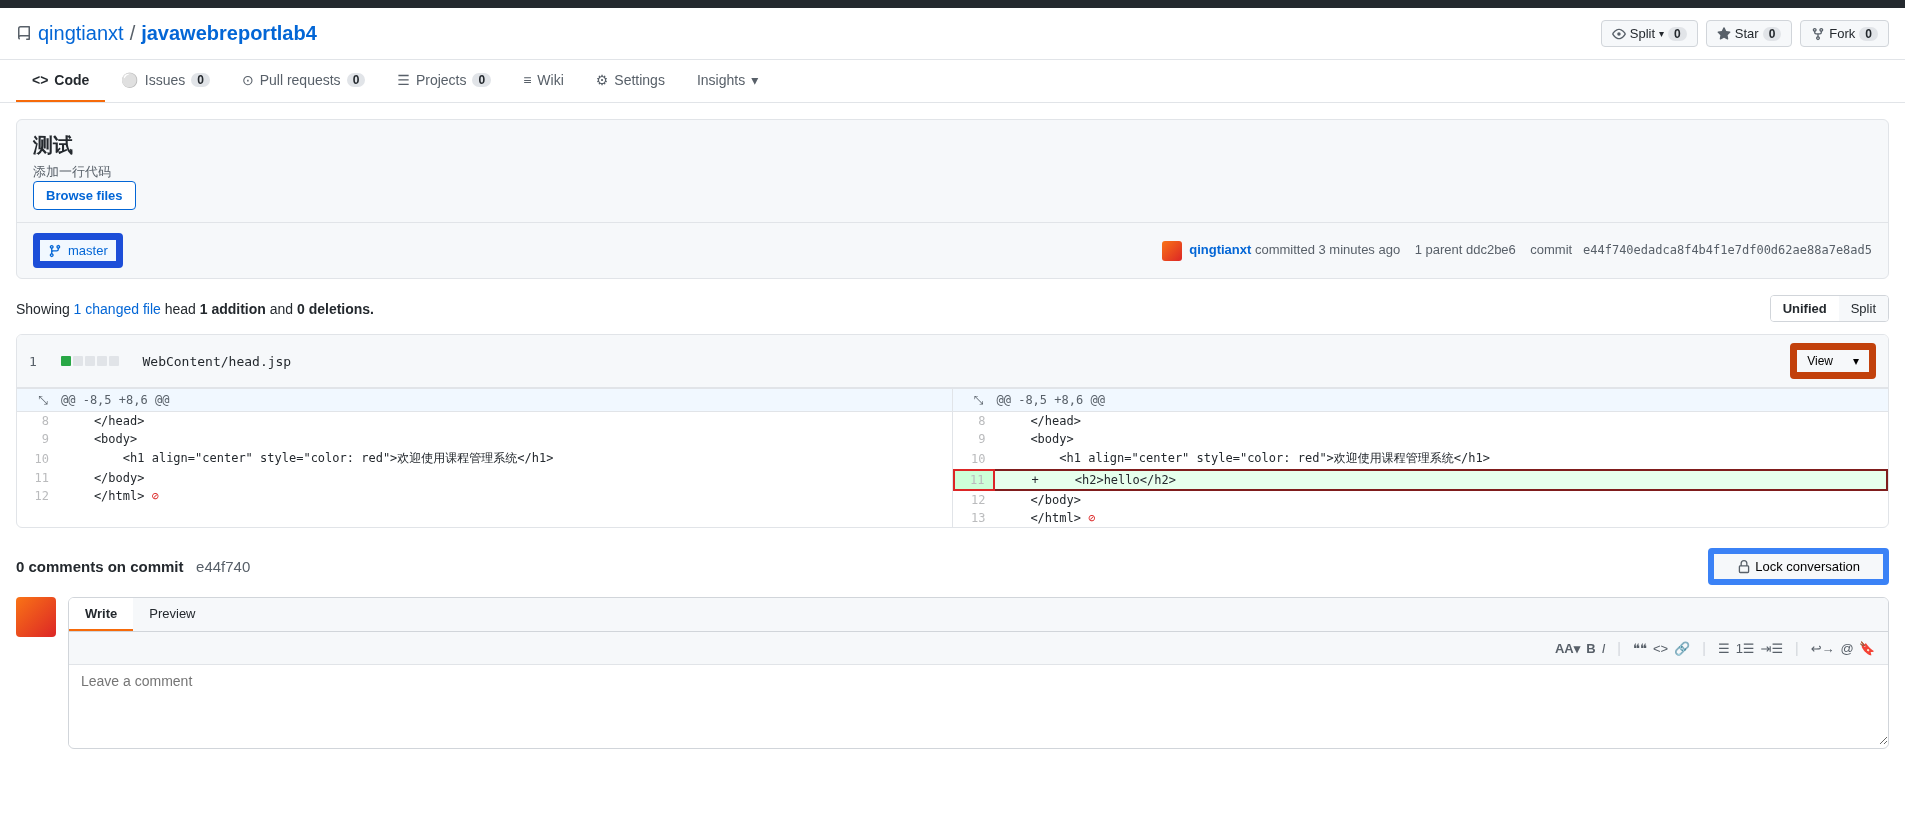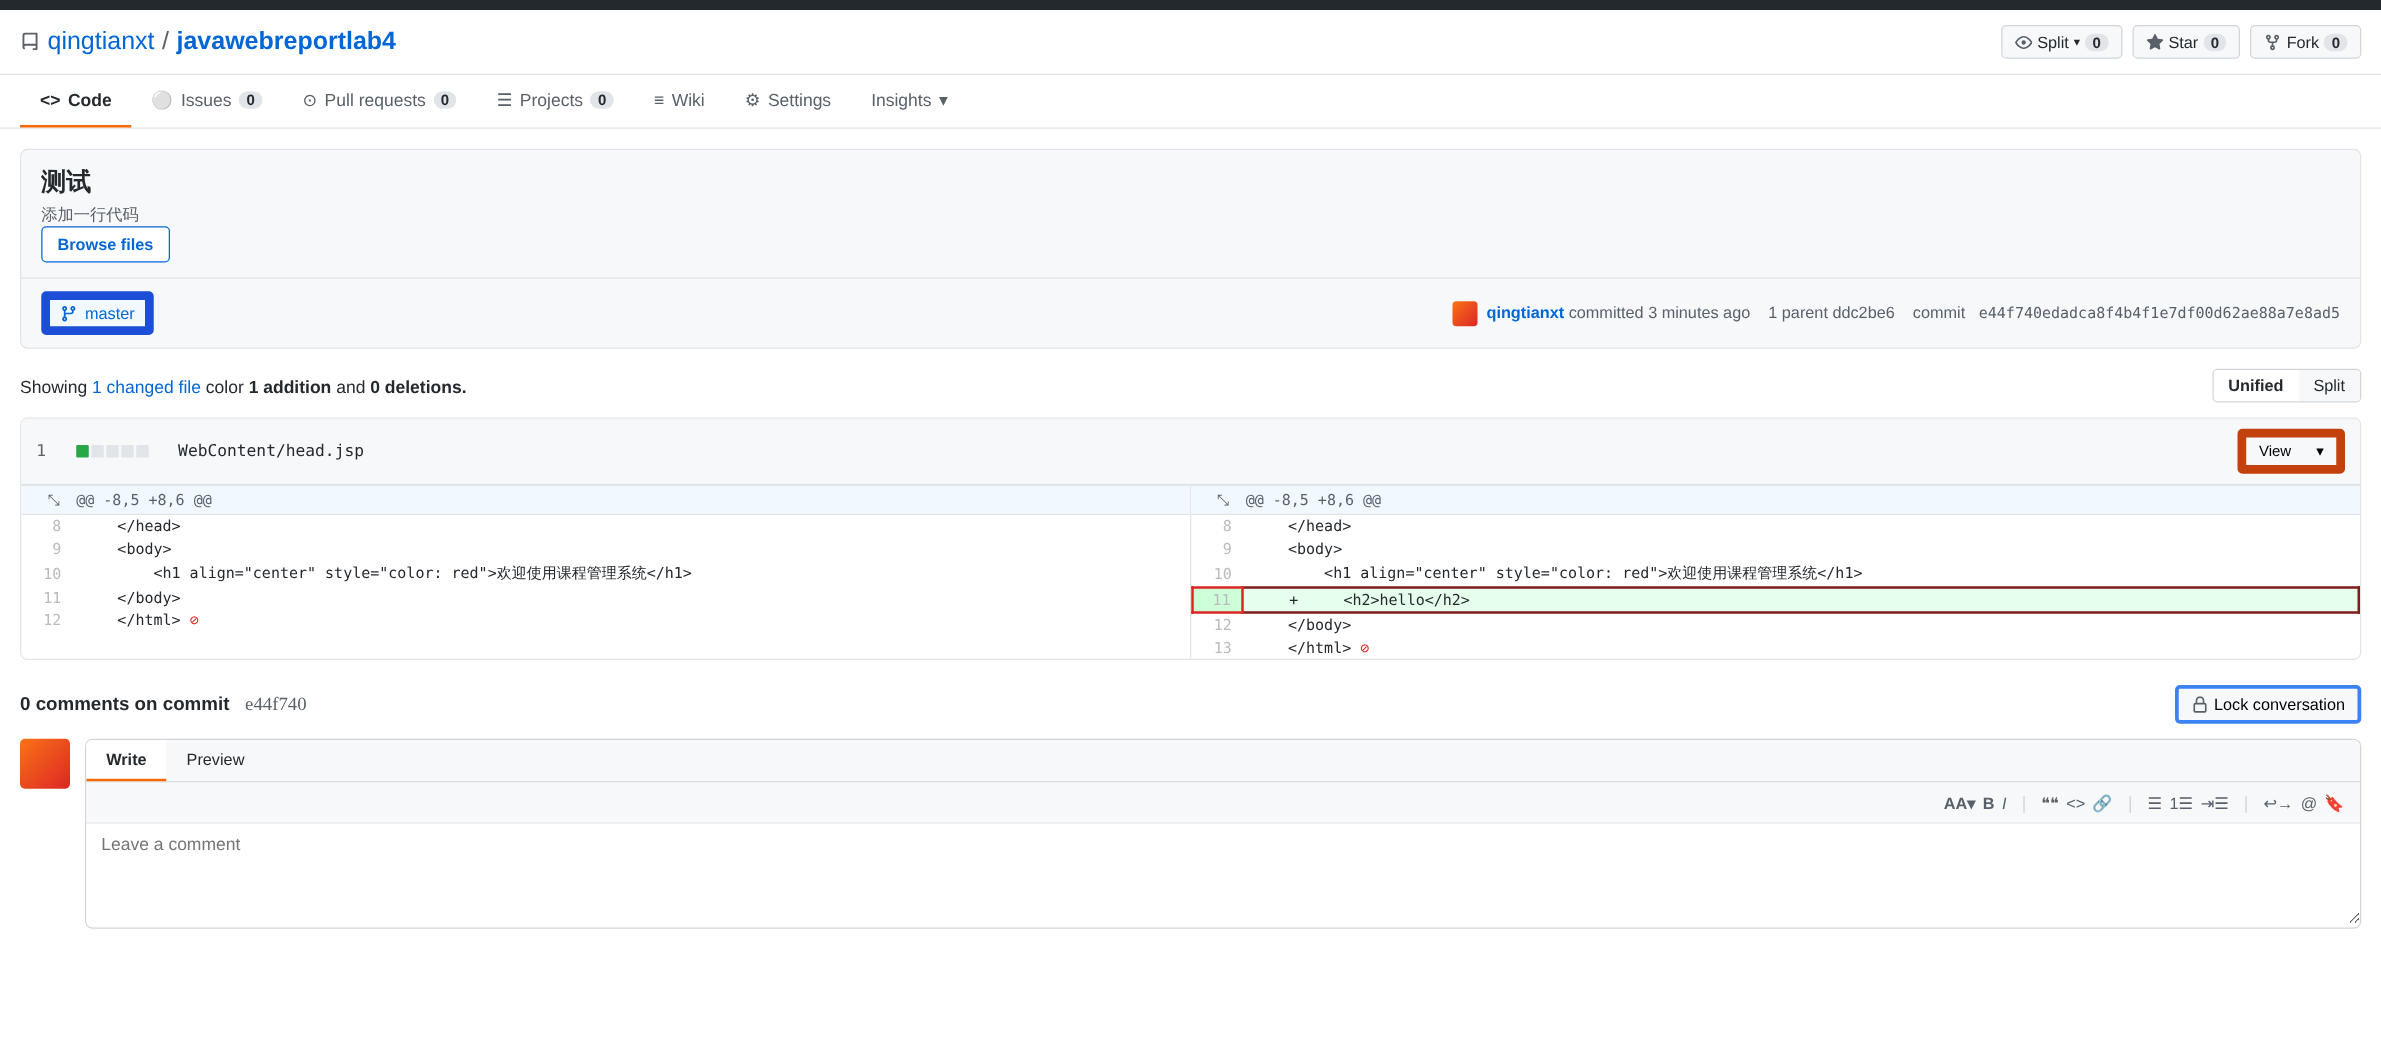--- a/index.html
+++ b/index.html
@@ -277,22 +277,22 @@
       margin-bottom: 12px;
     }
     .comments-title {
       font-size: 15px;
       font-weight: 600;
     }
     .lock-btn {
       display: flex;
       align-items: center;
       gap: 4px;
-      padding: 5px 10px;
-      border: 3px solid #3b82f6;
+      padding: 5px 23px;
+      border: 6px solid #3b82f6;
       border-radius: 4px;
       background: #f6f8fa;
       font-size: 13px;
       cursor: pointer;
     }
 
     
     .comment-form {
       display: flex;
       gap: 12px;
@@ -488,21 +488,21 @@
         <span class="sha-full">e44f740edadca8f4b4f1e7df00d62ae88a7e8ad5</span>
       </div>
     </div>
   </div>
 
 
   <div class="changed-files-bar">
     <div class="changed-files-info">
       <span>Showing</span>
       <a>1 changed file</a>
-      <span>color</span>
+      <span>head</span>
       <strong>1 addition</strong>
       <span>and</span>
       <strong>0 deletions.</strong>
     </div>
     <div class="diff-view-btns">
       <button class="diff-view-btn active">Unified</button>
       <button class="diff-view-btn">Split</button>
     </div>
   </div>
 
@@ -601,21 +601,21 @@
         </table>
       </div>
     </div>
   </div>
 
   <div class="comments-section">
     <div class="comments-header">
       <div class="comments-title">
         <span>0 comments on commit</span>
         &nbsp;
-        <span style="font-family:Liberation Serif, serif;font-weight:normal;color:#586069;">e44f740</span>
+        <span style="font-family:Liberation Sans, sans-serif;font-weight:normal;color:#586069;">e44f740</span>
       </div>
       <button class="lock-btn">
         <svg width="14" height="14" viewBox="0 0 16 16" fill="#586069">
           <path d="M4 4a4 4 0 0 1 8 0v2h.25c.966 0 1.75.784 1.75 1.75v5.5A1.75 1.75 0 0 1 12.25 15h-8.5A1.75 1.75 0 0 1 2 13.25v-5.5C2 6.784 2.784 6 3.75 6H4Zm8.25 3.5h-8.5a.25.25 0 0 0-.25.25v5.5c0 .138.112.25.25.25h8.5a.25.25 0 0 0 .25-.25v-5.5a.25.25 0 0 0-.25-.25ZM10.5 6V4a2.5 2.5 0 1 0-5 0v2Z"></path>
         </svg>
         <span>Lock conversation</span>
       </button>
     </div>
 
     <div class="comment-form">

